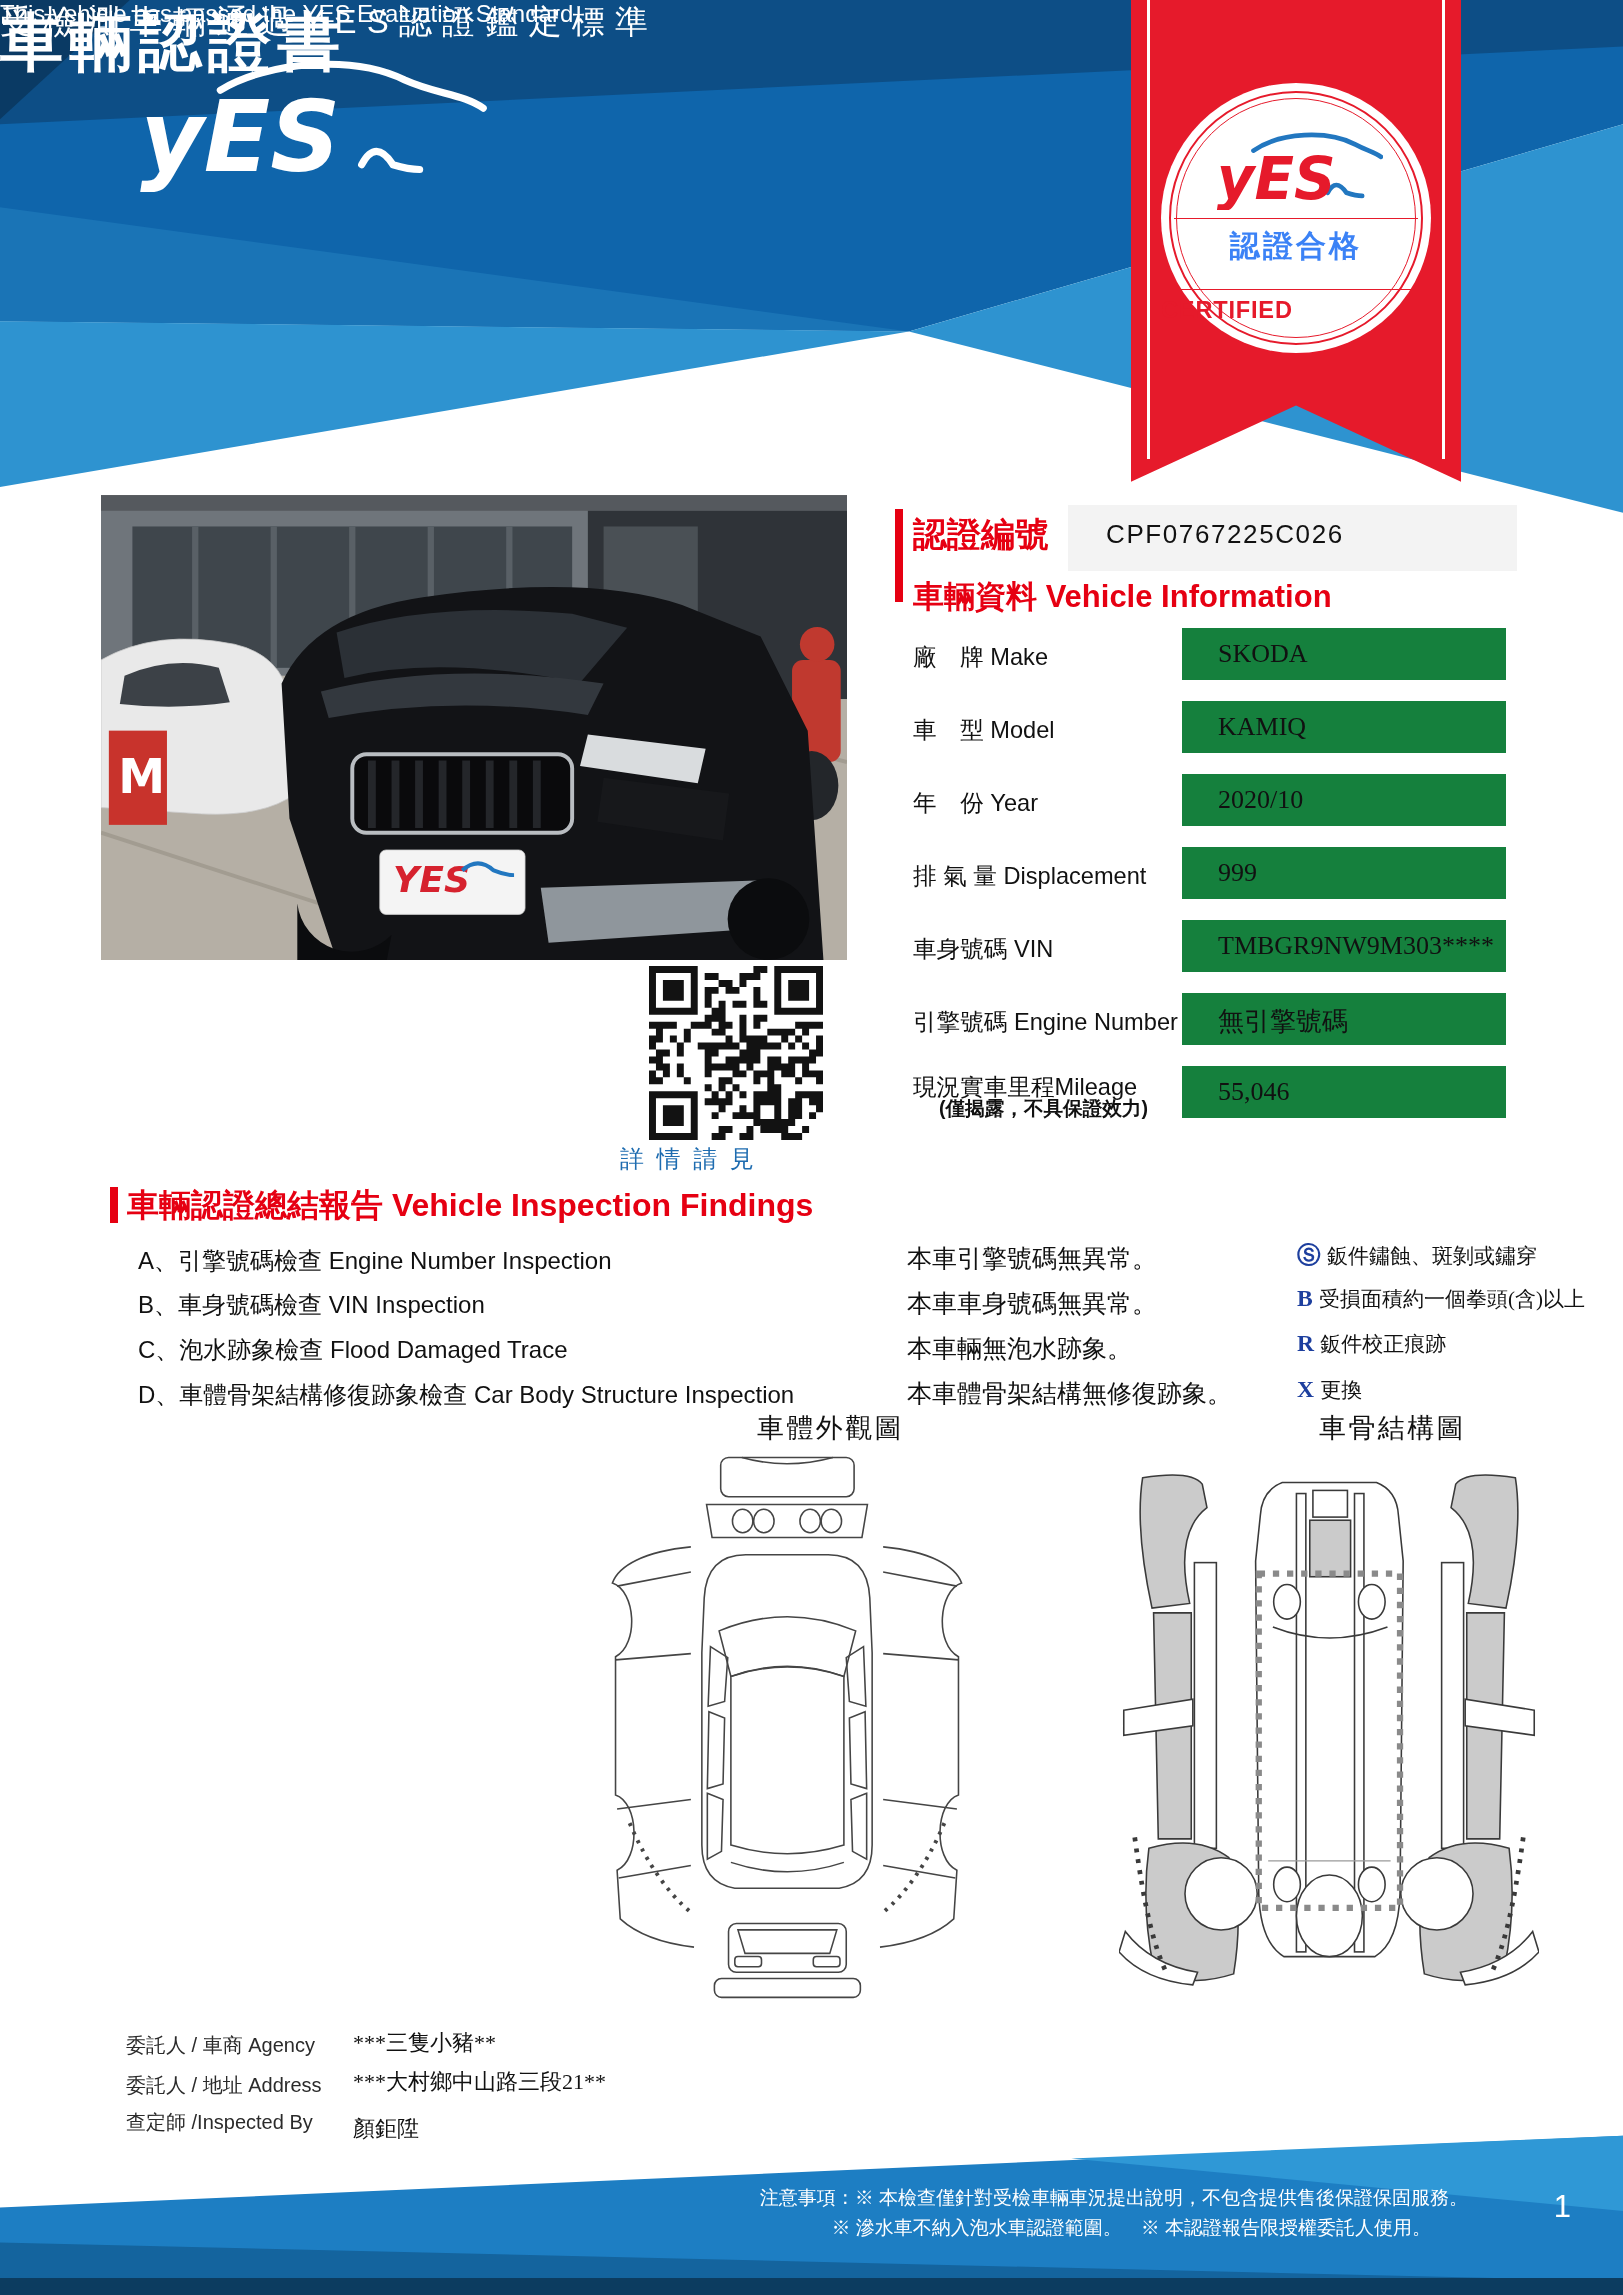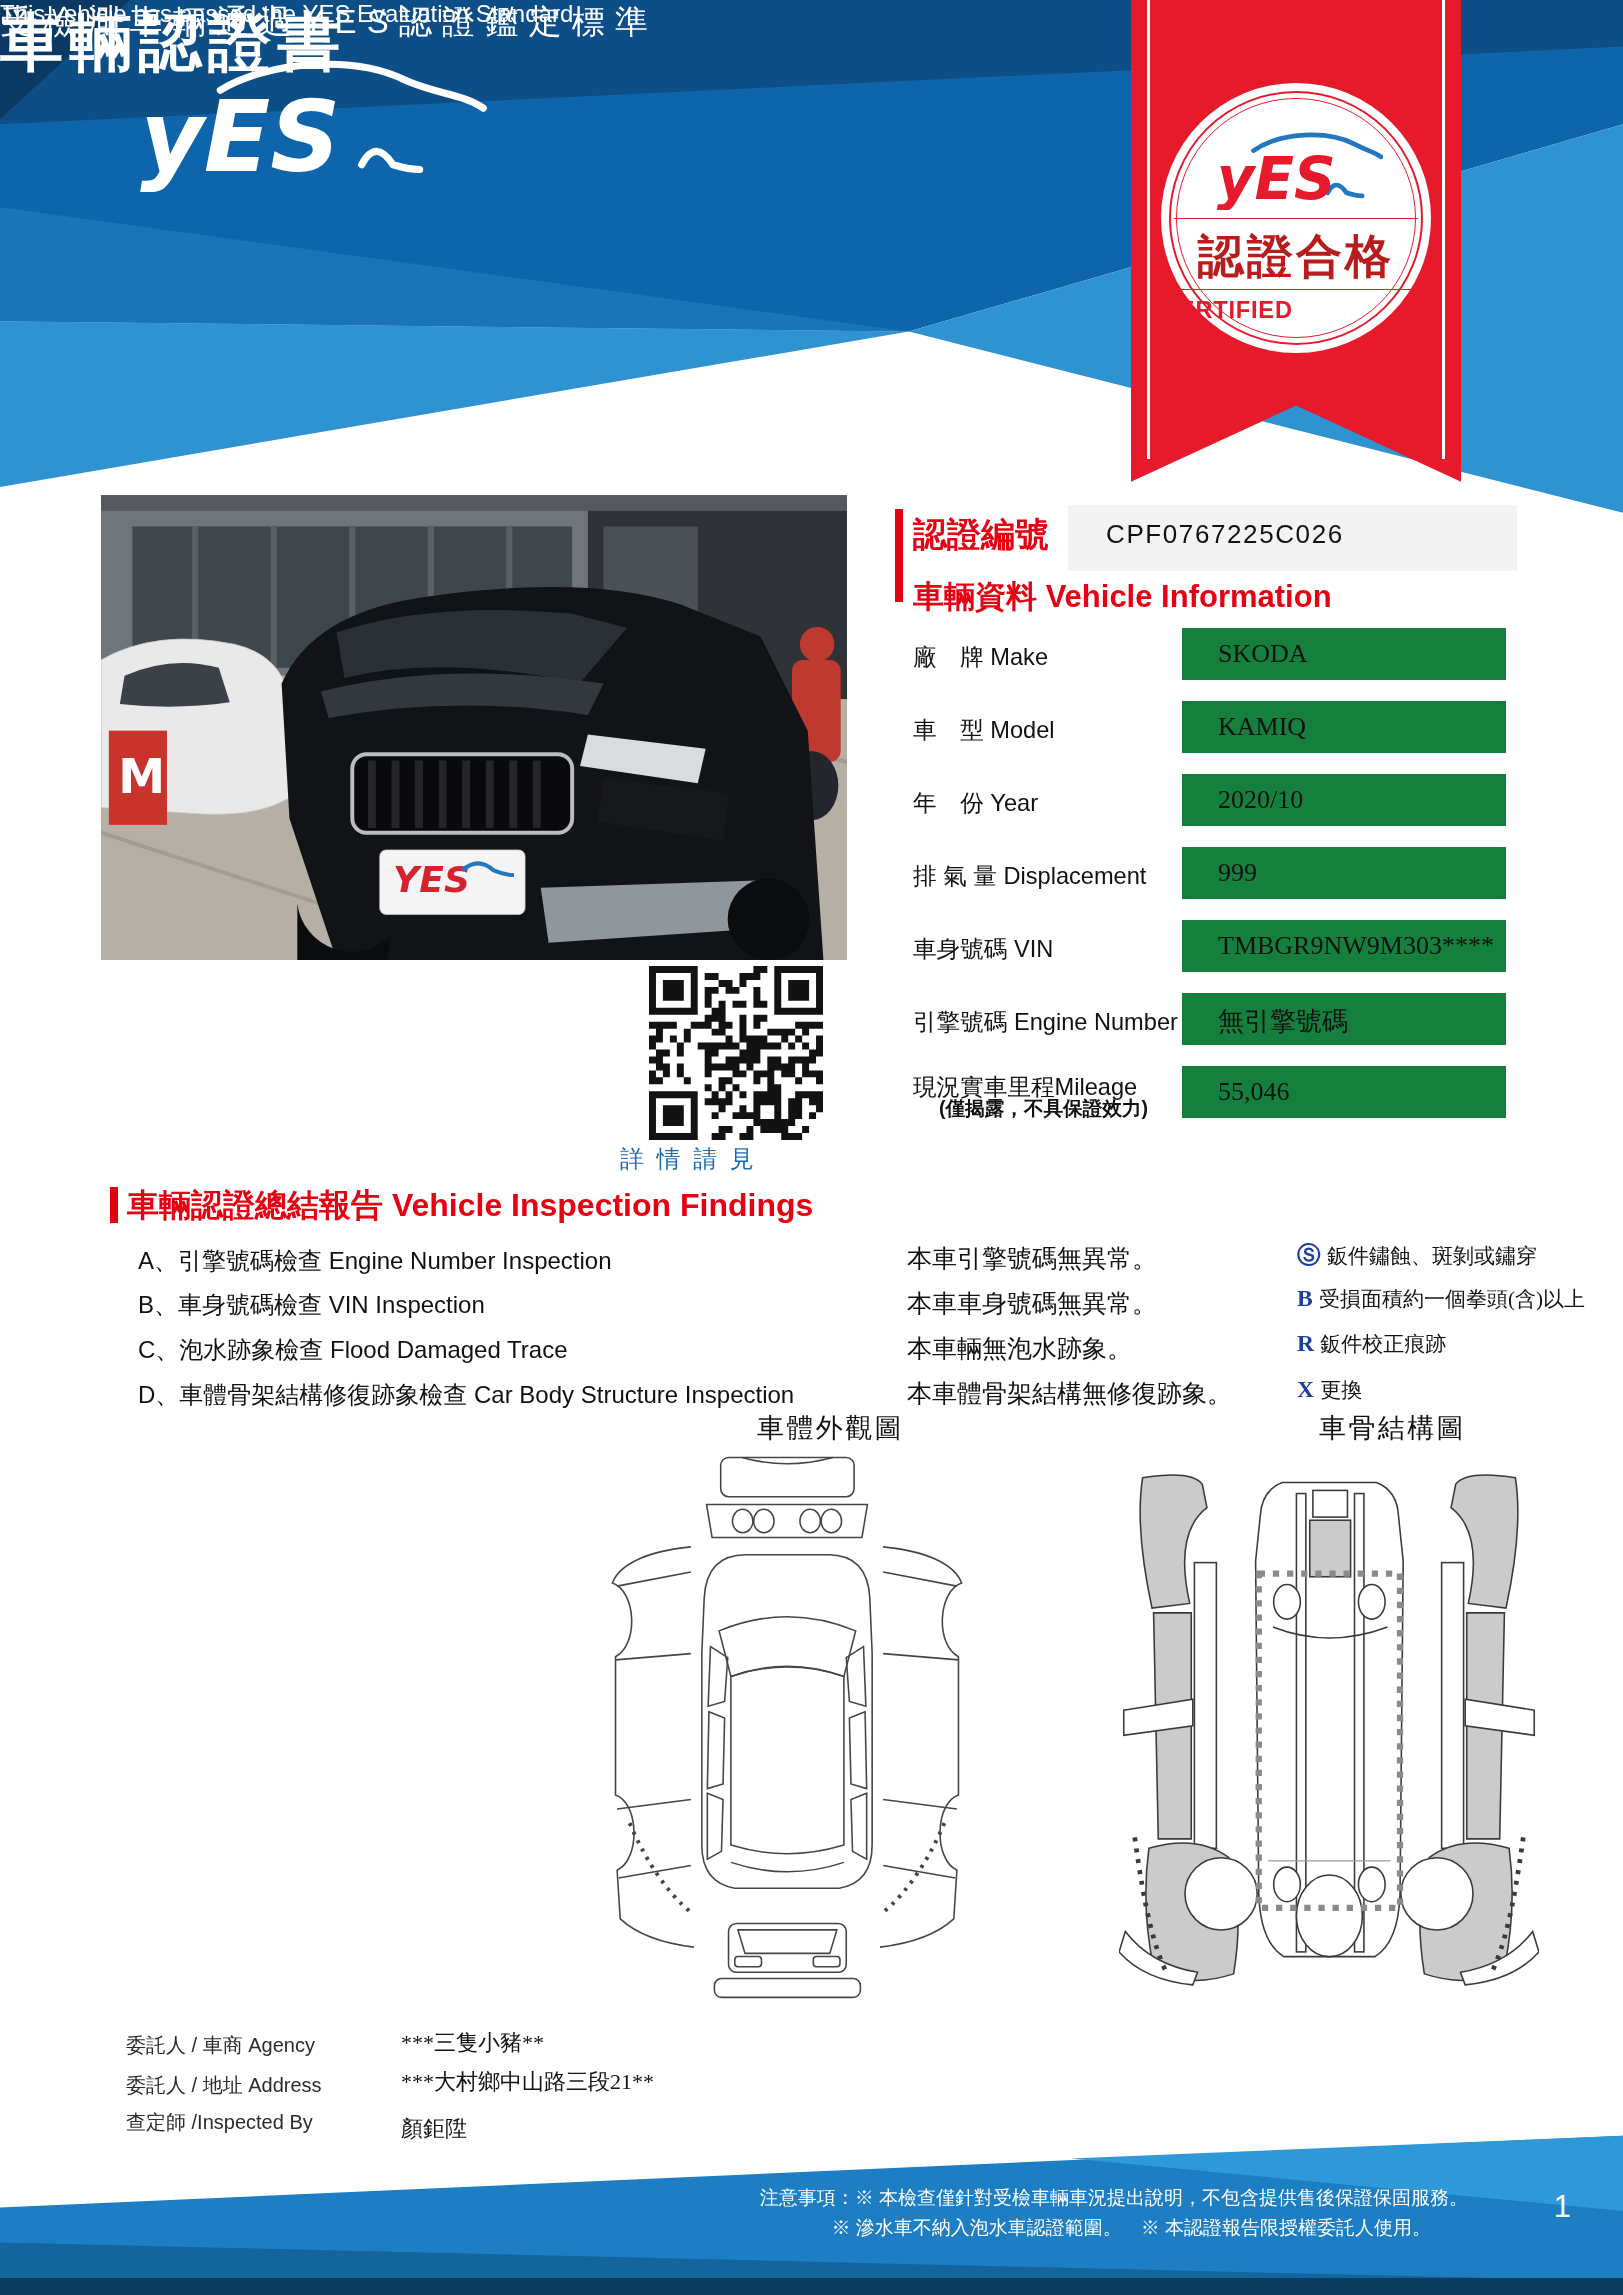--- a/index.html
+++ b/index.html
@@ -20,22 +20,22 @@
   .hdr-sub-zh{position:absolute;left:137px;top:214px;color:#fff;font-size:33px;letter-spacing:10.2px;}
   .hdr-sub-en{position:absolute;left:137px;top:264px;color:#fff;font-size:24px;}
   
   .ribbon{position:absolute;left:1131px;top:0;width:330px;height:507px;background:#e61a2b;
           clip-path:polygon(0 0,100% 0,100% 95%,50% 80%,0 95%);z-index:6;}
   .ribbon .rline{position:absolute;top:0;width:3.1px;height:459px;background:#fff;}
   .seal{position:absolute;left:30px;top:83px;width:270px;height:270px;background:#fff;border-radius:50%;}
   .seal .ring1{position:absolute;inset:7.9px;border:2.4px solid #e61a2b;border-radius:50%;}
   .seal .ring2{position:absolute;inset:15px;border:1.6px solid #e61a2b;border-radius:50%;}
   .seal .band{position:absolute;left:12.6px;right:12.6px;height:0;border-top:1.6px solid #e61a2b;}
-  .seal-zh{position:absolute;left:0;right:0;top:143px;text-align:center;color:#b91c1c;
-           font-size:46px;font-weight:bold;letter-spacing:3.1px;}
+  .seal-zh{position:absolute;left:0;right:0;top:143px;text-align:center;color:#3b82f6;
+           font-size:30px;font-weight:bold;letter-spacing:3.1px;}
   .seal-en{position:absolute;left:0;right:0;top:214px;text-align:left;color:#e61a2b;
            font-size:23.6px;font-weight:bold;letter-spacing:0.8px;}
   
   .redbar{position:absolute;background:#e60012;}
   .cert-label{position:absolute;left:913px;top:512px;color:#e60012;font-size:34px;font-weight:bold;}
   .cert-box{position:absolute;left:1068px;top:505px;width:449px;height:66px;background:#f3f3f3;}
   .cert-box span{position:absolute;left:38px;top:14px;font-family:Liberation Sans, sans-serif;
                  font-size:26px;letter-spacing:1.6px;}
   .vi-title{position:absolute;left:913px;top:576px;color:#e60012;font-size:31px;font-weight:bold;}
   .vrow{position:absolute;left:913px;width:605px;height:53px;}
@@ -52,21 +52,21 @@
   .f-title{position:absolute;left:127px;top:1184px;color:#e60012;font-size:32px;font-weight:bold;}
   .f-item{position:absolute;left:138px;font-size:24px;color:#111;}
   .f-result{position:absolute;left:907px;font-family:"Liberation Serif",serif;font-size:25px;color:#111;}
   .f-leg{position:absolute;left:1297px;font-family:"Liberation Serif",serif;font-size:21px;color:#111;}
   .f-leg .sym{color:#1d3f9e;font-weight:bold;font-size:23.6px;margin-right:6.3px;}
   
   .diag-title{position:absolute;font-family:"Liberation Serif",serif;font-size:27px;color:#111;
               width:236px;text-align:right;letter-spacing:2.4px;}
   
   .ag-label{position:absolute;left:126px;font-size:20px;color:#2b2b2b;}
-  .ag-value{position:absolute;left:353px;font-family:"Liberation Serif",serif;font-size:22px;color:#111;margin-left:48px;}
+  .ag-value{position:absolute;left:353px;font-family:"Liberation Serif",serif;font-size:22px;color:#111;}
   
   .ftr{position:absolute;left:0;top:2120px;width:1623px;height:175px;}
   .ftr>div.shape{position:absolute;inset:0;}
   .ftr-main{background:#1d7ec3;clip-path:polygon(0 50%,100% 9%,100% 100%,0 100%);}
   .ftr-lite{background:#2f98d6;clip-path:polygon(66% 22%,100% 9%,100% 52%);}
   .ftr-dark{background:#14649e;clip-path:polygon(0 70%,100% 92%,100% 100%,0 100%);}
   .ftr-strip{position:absolute;left:0;top:2278px;width:1623px;height:17.3px;background:#0c3c60;}
   .ftr-note{position:absolute;color:#fff;font-size:19px;text-align:right;}
   .ftr-page{position:absolute;right:52px;top:2189px;color:#fff;font-size:31px;}
   svg{display:block;}

